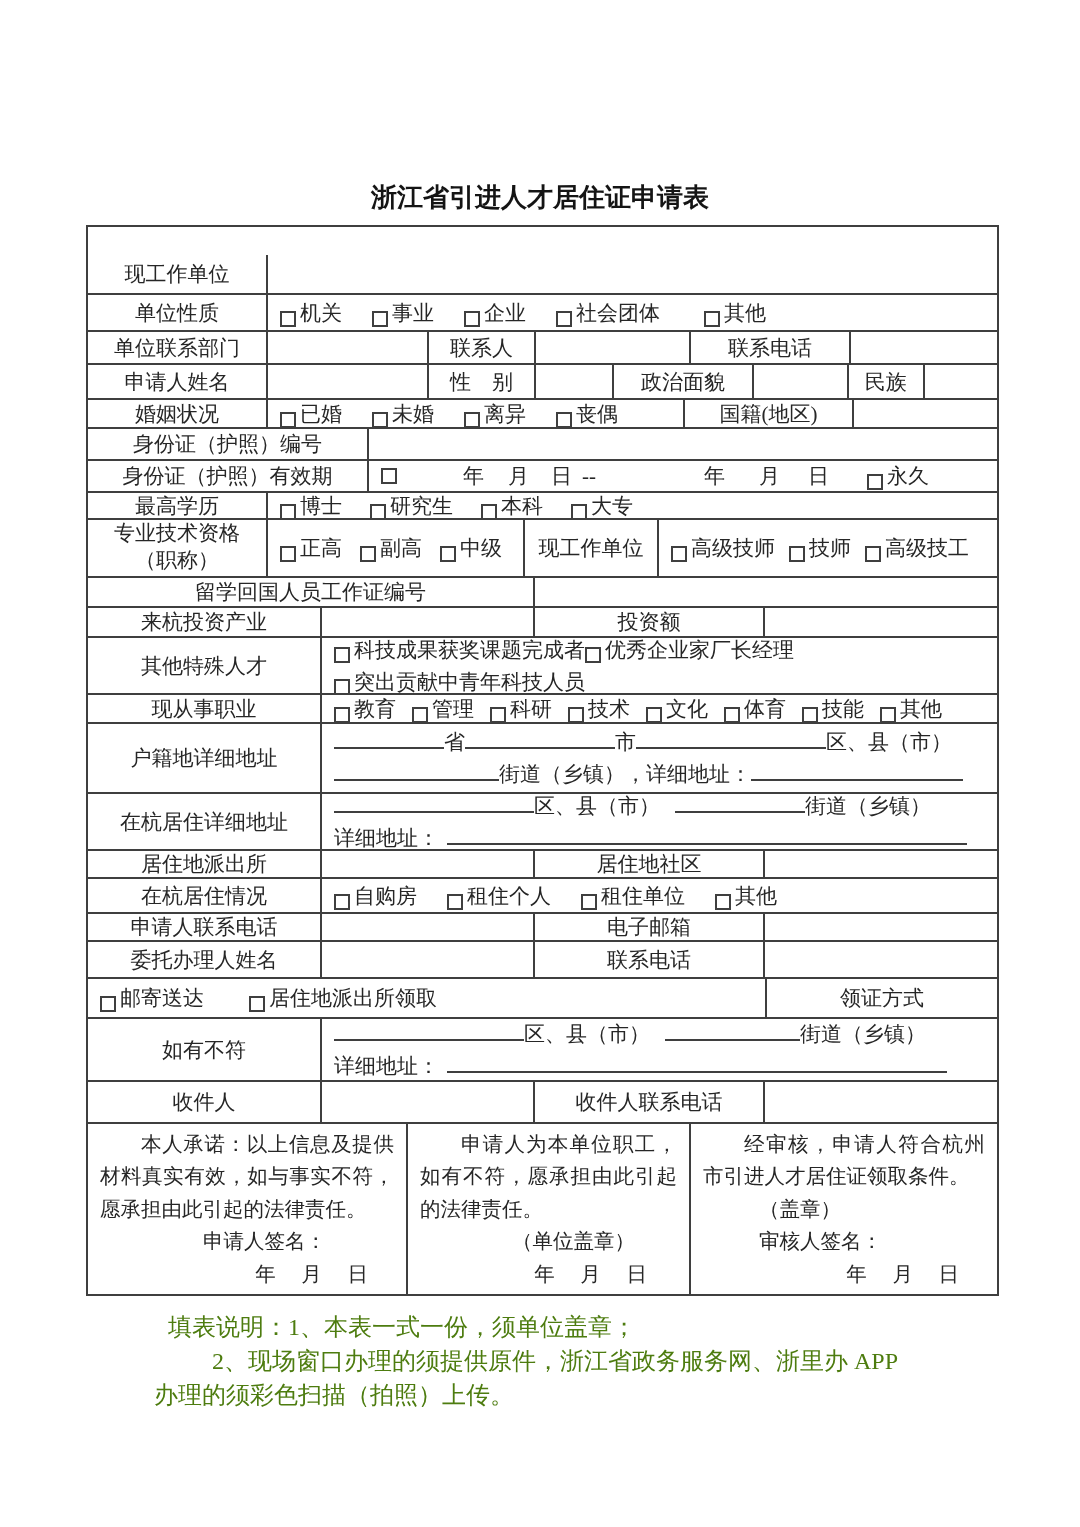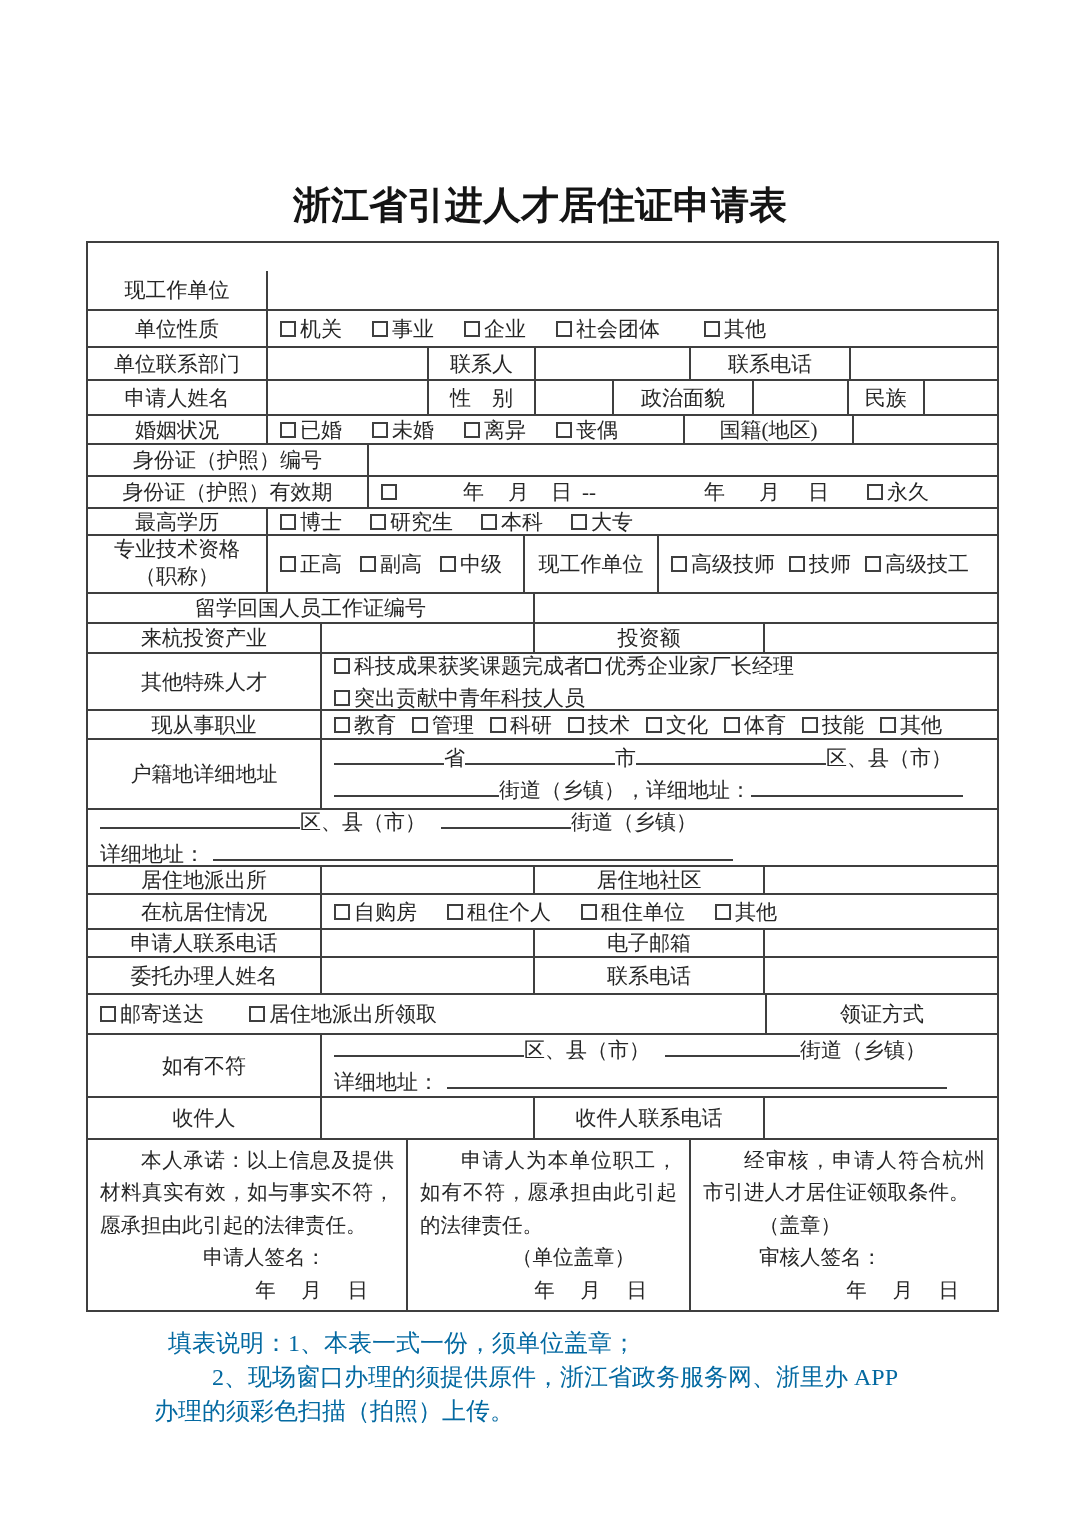--- a/index.html
+++ b/index.html
@@ -5,48 +5,48 @@
   html,body{margin:0;padding:0;background:#ffffff;}
   body{
     width:1080px;height:1527px;position:relative;
     font-family:"Liberation Serif","DejaVu Serif",serif;
     color:#262626;font-size:21px;
   }
   .title{
     margin:0;padding:180px 0 10px 0;
     text-align:center;
     font-family:"Liberation Sans","DejaVu Sans",sans-serif;
-    font-weight:bold;font-size:38px;color:#141414;
+    font-weight:bold;font-size:26px;color:#141414;
   }
   .form{
     width:909px;margin-left:86px;
     border:2px solid #3f3f3f;
   }
   .row{display:flex;align-items:stretch;border-top:2px solid #3f3f3f;}
   .row:first-child{border-top:none;margin-top:28px;}
   .c{box-sizing:border-box;display:flex;align-items:center;min-width:0;overflow:hidden;}
   .c + .c{border-left:2px solid #3f3f3f;}
   .lab{justify-content:center;text-align:center;padding:0 4px;}
   .pre{white-space:pre-line;line-height:1.3;font-family:Liberation Mono, monospace;}
   .val{padding-left:10px;}
   .opts{display:flex;align-items:center;gap:28px;padding-left:12px;flex-wrap:nowrap;}
-  .opt{display:inline-flex;align-items:center;white-space:nowrap;}
+  .opt{display:inline-flex;align-items:flex-end;white-space:nowrap;}
   .cb{display:inline-block;width:16px;height:16px;box-sizing:border-box;
       border:2px solid #3f3f3f;margin-right:4px;flex:0 0 auto;}
   .icb{display:inline-block;width:16px;height:16px;box-sizing:border-box;
       border:2px solid #3f3f3f;vertical-align:-2px;}
   .col{display:flex;flex-direction:column;justify-content:center;gap:6px;padding-left:12px;align-items:flex-start;}
   .aline{line-height:26px;white-space:nowrap;}
   .blank{display:inline-block;height:0;border-bottom:2px solid #3f3f3f;vertical-align:baseline;}
   .vrow{padding-left:12px;white-space:nowrap;}
   .cm{flex-direction:column;justify-content:center;align-items:stretch;
       padding:8px 12px;font-size:20.5px;line-height:1.58;}
   .cm p{margin:0;text-indent:2em;text-align:justify;}
   .cm .ln{width:100%;box-sizing:border-box;}
-  .notes{margin:14px 0 0 168px;font-size:24px;line-height:34px;color:#0369a1;}
+  .notes{margin:14px 0 0 168px;font-size:24px;line-height:34px;color:#4d7c0f;}
   .notes div{margin:0;}
   .notes .n2{padding-left:44px;}
   .notes .n3{padding-left:0px;margin-left:-14px;}
 </style>
 </head>
 <body>
 
 <h1 class="title">浙江省引进人才居住证申请表</h1>
 
 <div class="form">
@@ -283,20 +283,21 @@
       <div class="aline">
         <span class="blank" style="width:110px"></span><span>省</span><span class="blank" style="width:150px"></span><span>市</span><span class="blank" style="width:190px"></span><span>区、县（市）</span>
       </div>
       <div class="aline">
         <span class="blank" style="width:165px"></span><span>街道（乡镇），详细地址：</span><span class="blank" style="width:212px"></span>
       </div>
     </div>
   </div>
 
   <div class="row" style="height:55px">
+    <div class="c lab" style="width:25.52%">在杭居住详细地址</div>
     <div class="c col" style="flex:1">
       <div class="aline">
         <span class="blank" style="width:200px"></span><span>区、县（市）</span><span class="blank" style="width:130px;margin-left:15px"></span><span>街道（乡镇）</span>
       </div>
       <div class="aline">
         <span>详细地址：</span><span class="blank" style="width:520px;margin-left:8px"></span>
       </div>
     </div>
   </div>
 

